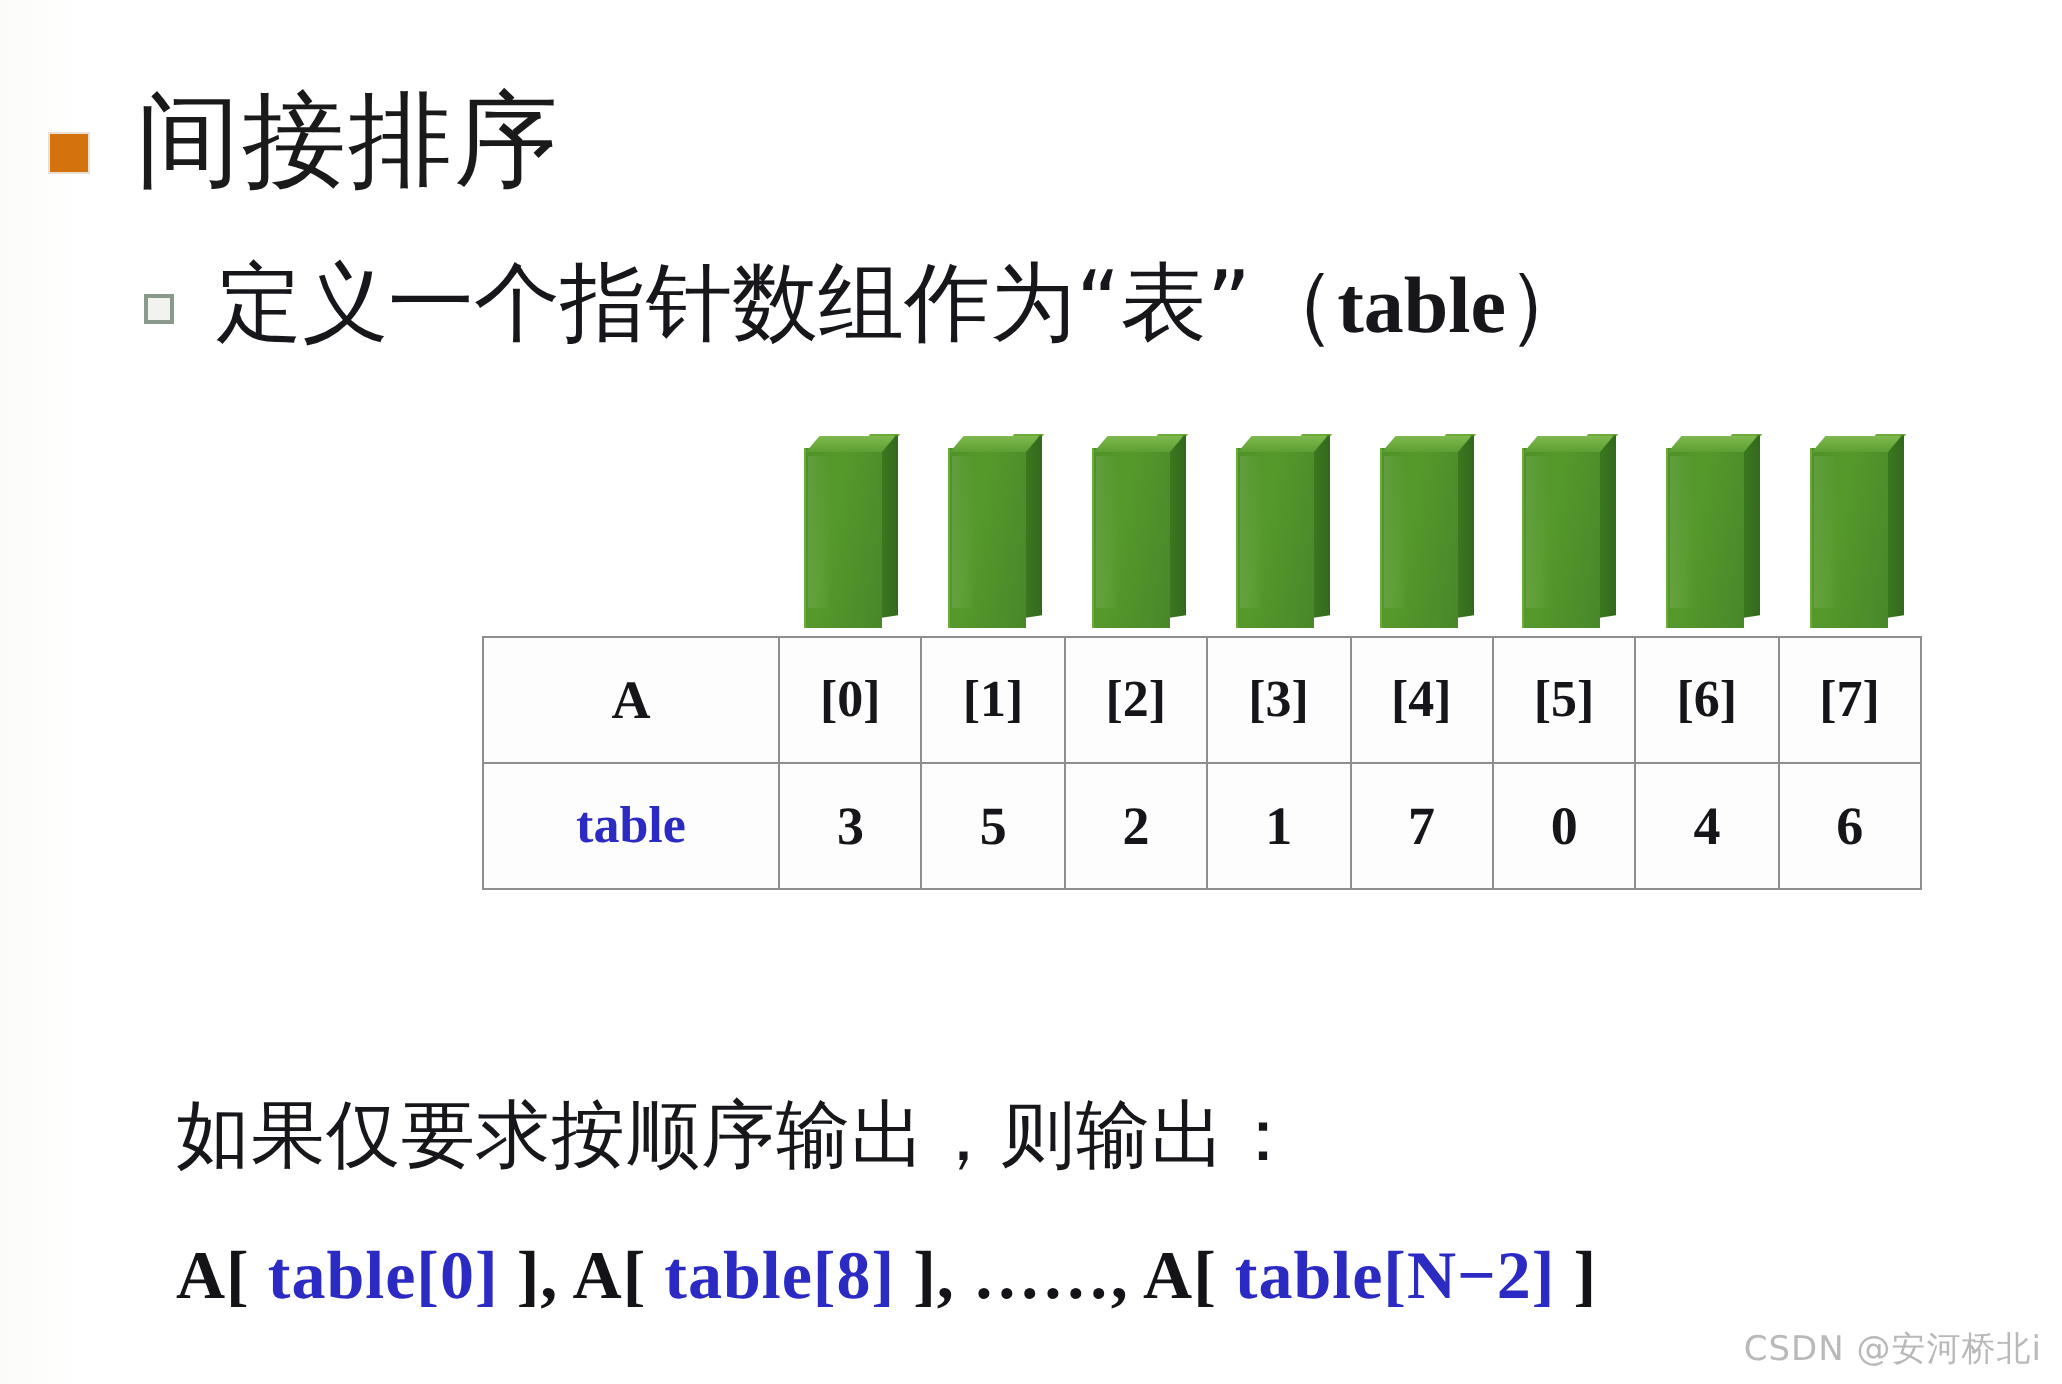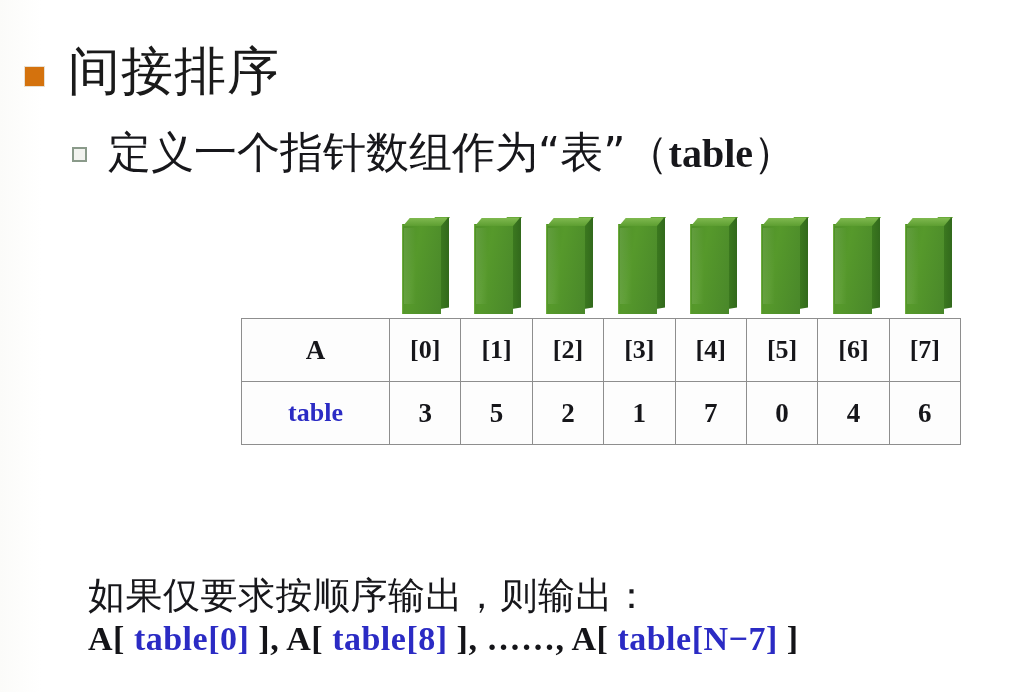--- a/index.html
+++ b/index.html
@@ -184,21 +184,20 @@
   
   .bottom-line {
     position: absolute;
     left: 88px;
     top: 543px;
     font-size: 37px;
     color: #17171b;
     font-family: "DejaVu Sans", "Liberation Sans", sans-serif;
     white-space: nowrap;
     letter-spacing: 0.5px;
-    margin-top: 28px;
   }
   .formula {
     position: absolute;
     left: 88px;
     top: 620px;
     font-size: 34px;
     font-weight: bold;
     color: #141418;
     font-family: "Liberation Serif", "DejaVu Serif", serif;
     white-space: nowrap;
@@ -328,16 +327,17 @@
           <td class="val">7</td>
           <td class="val">0</td>
           <td class="val">4</td>
           <td class="val">6</td>
         </tr>
     </tbody>
   </table>
 
   <div class="bottom-line">如果仅要求按顺序输出，则输出：</div>
 
-  <div class="formula"><span>A[ </span><span class="b">table[0]</span><span> ], A[ </span><span class="b">table[8]</span><span> ], ……, A[ </span><span class="b">table[N−7]</span><span> ]</span></div>
-
+  <div class="formula"><span>A[ </span><span class="b">table[0]</span><span> ], A[ </span><span class="b">table[8]</span><span> ], ……, A[ </span><span class="b">table[N−2]</span><span> ]</span></div>
+
+  <div class="watermark">CSDN @安河桥北i</div>
 
 </div>
 
 </body></html>

